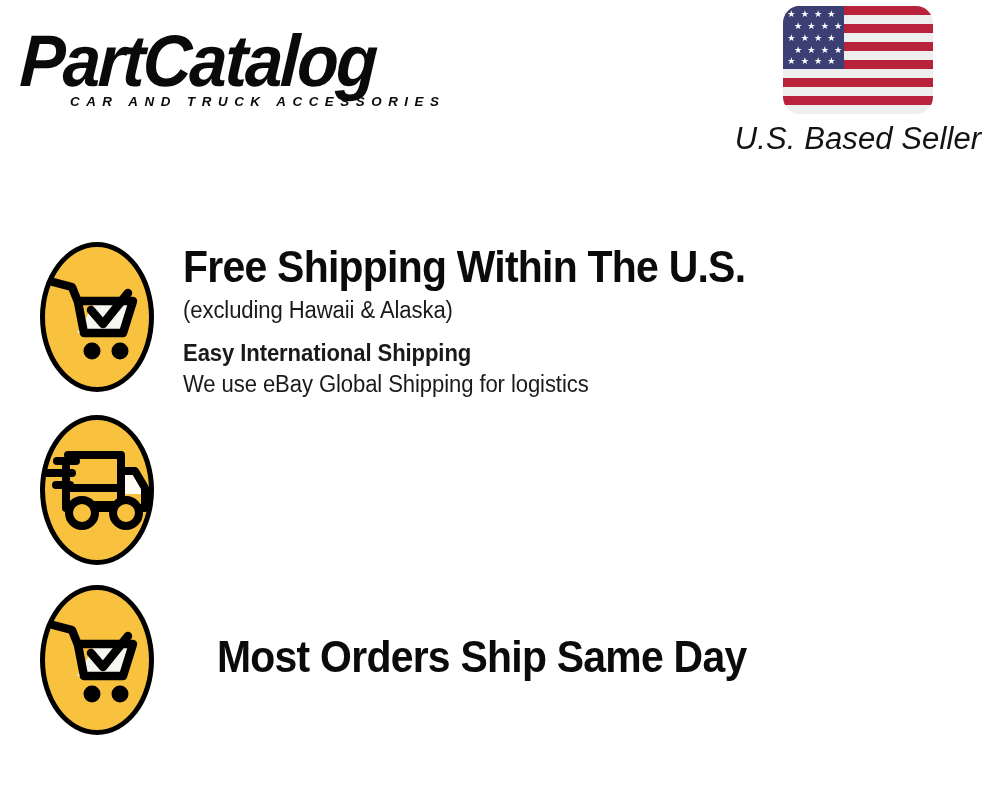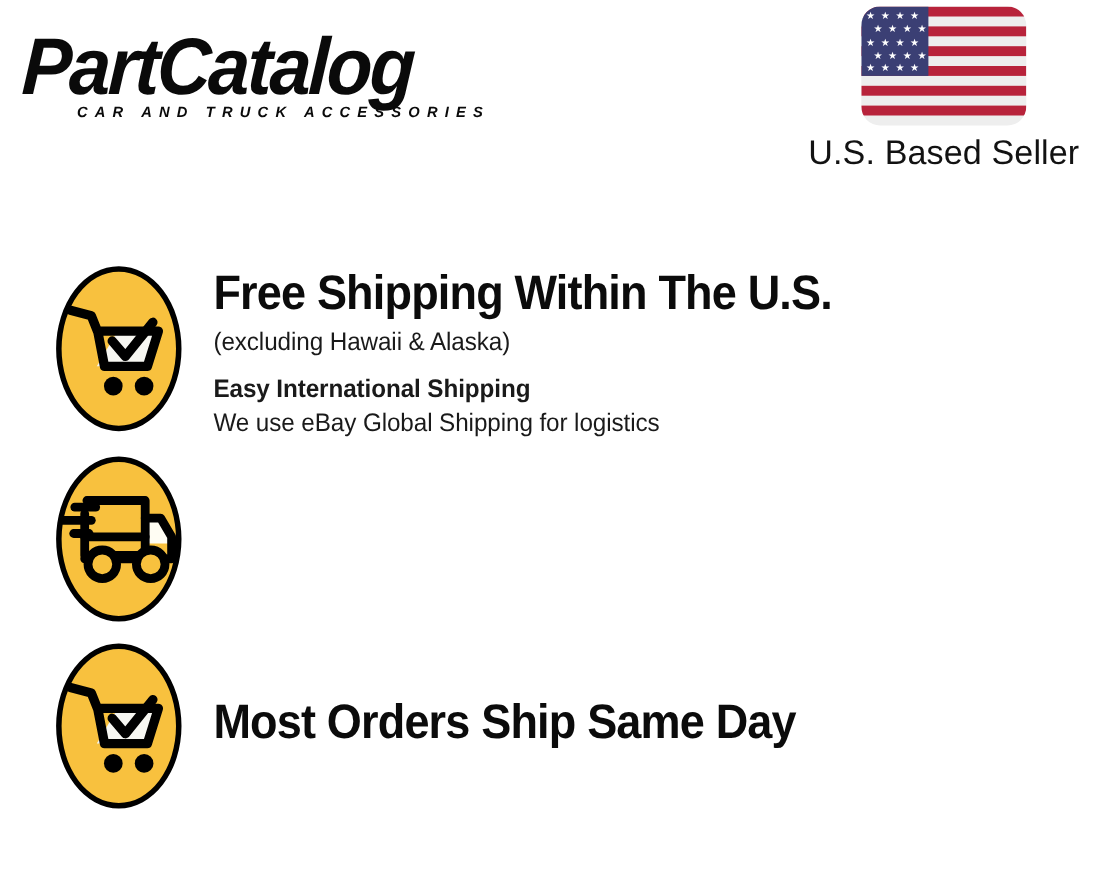--- a/index.html
+++ b/index.html
@@ -101,39 +101,40 @@
   }
   #seller-label {
     font-family: "Liberation Sans", sans-serif;
     font-weight: 400;
     font-size: 31px;
     line-height: 36px;
     color: #121212;
     margin-top: 7px;
     letter-spacing: 0.1px;
     white-space: nowrap;
+    font-style: italic;
   }
 
   
   #features {
     position: absolute;
     top: 230px;
     left: 0;
     width: 1000px;
   }
   .feature-row {
     position: absolute;
-    left: 11px;
+    left: 0;
     width: 936px;
     display: flex;
     align-items: flex-start;
   }
   #feature-row-0 { top: 12px;  }
   #feature-row-1 { top: 185px; }
-  #feature-row-2 { top: 355px; }
+  #feature-row-2 { top: 355px; gap: 34px; }
 
   .feature-icon-wrap {
     width: 154px;
     min-width: 154px;
     display: flex;
     justify-content: center;
     padding-left: 40px;
     box-sizing: border-box;
   }
   .icon-circle {

